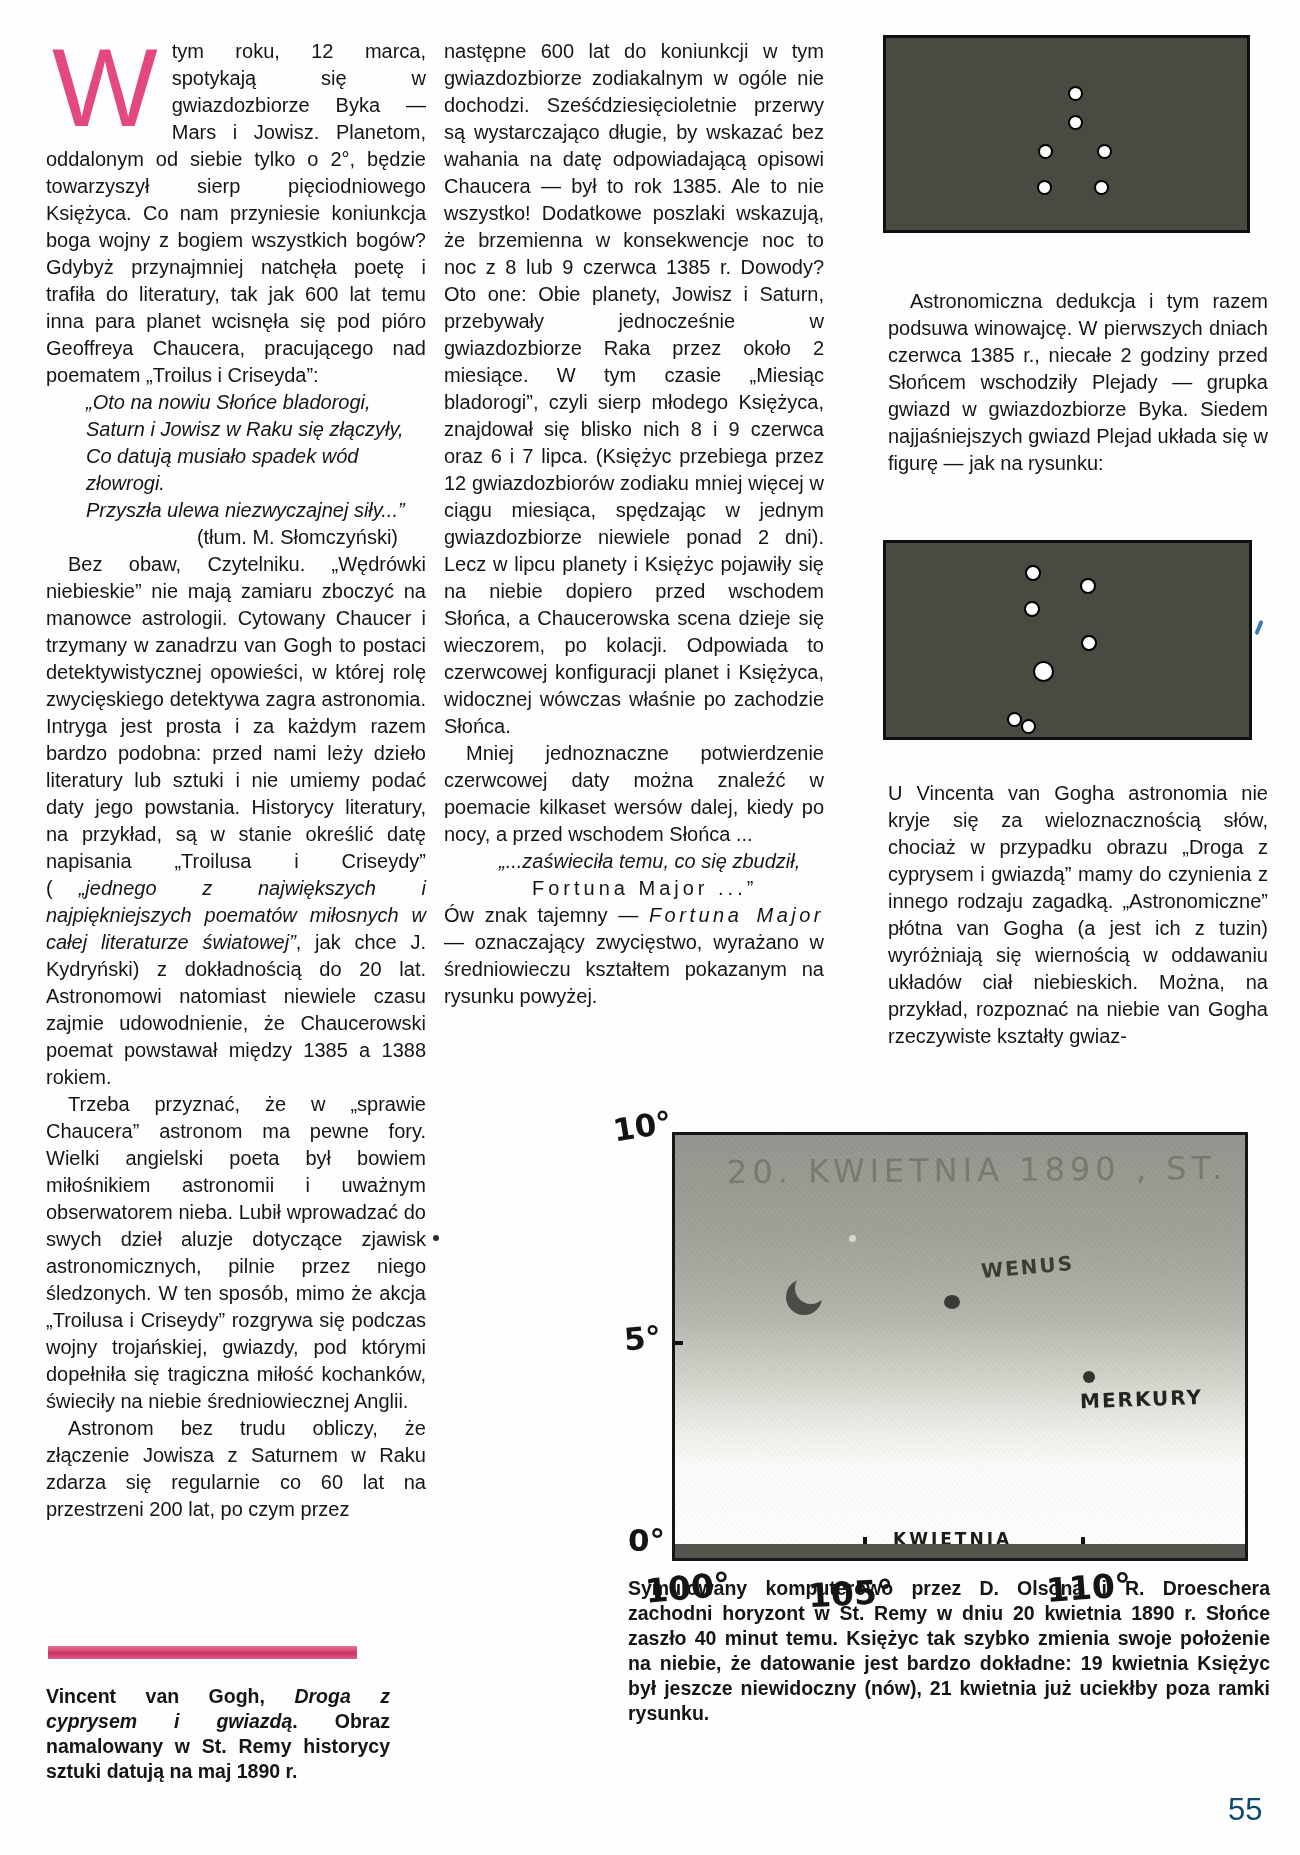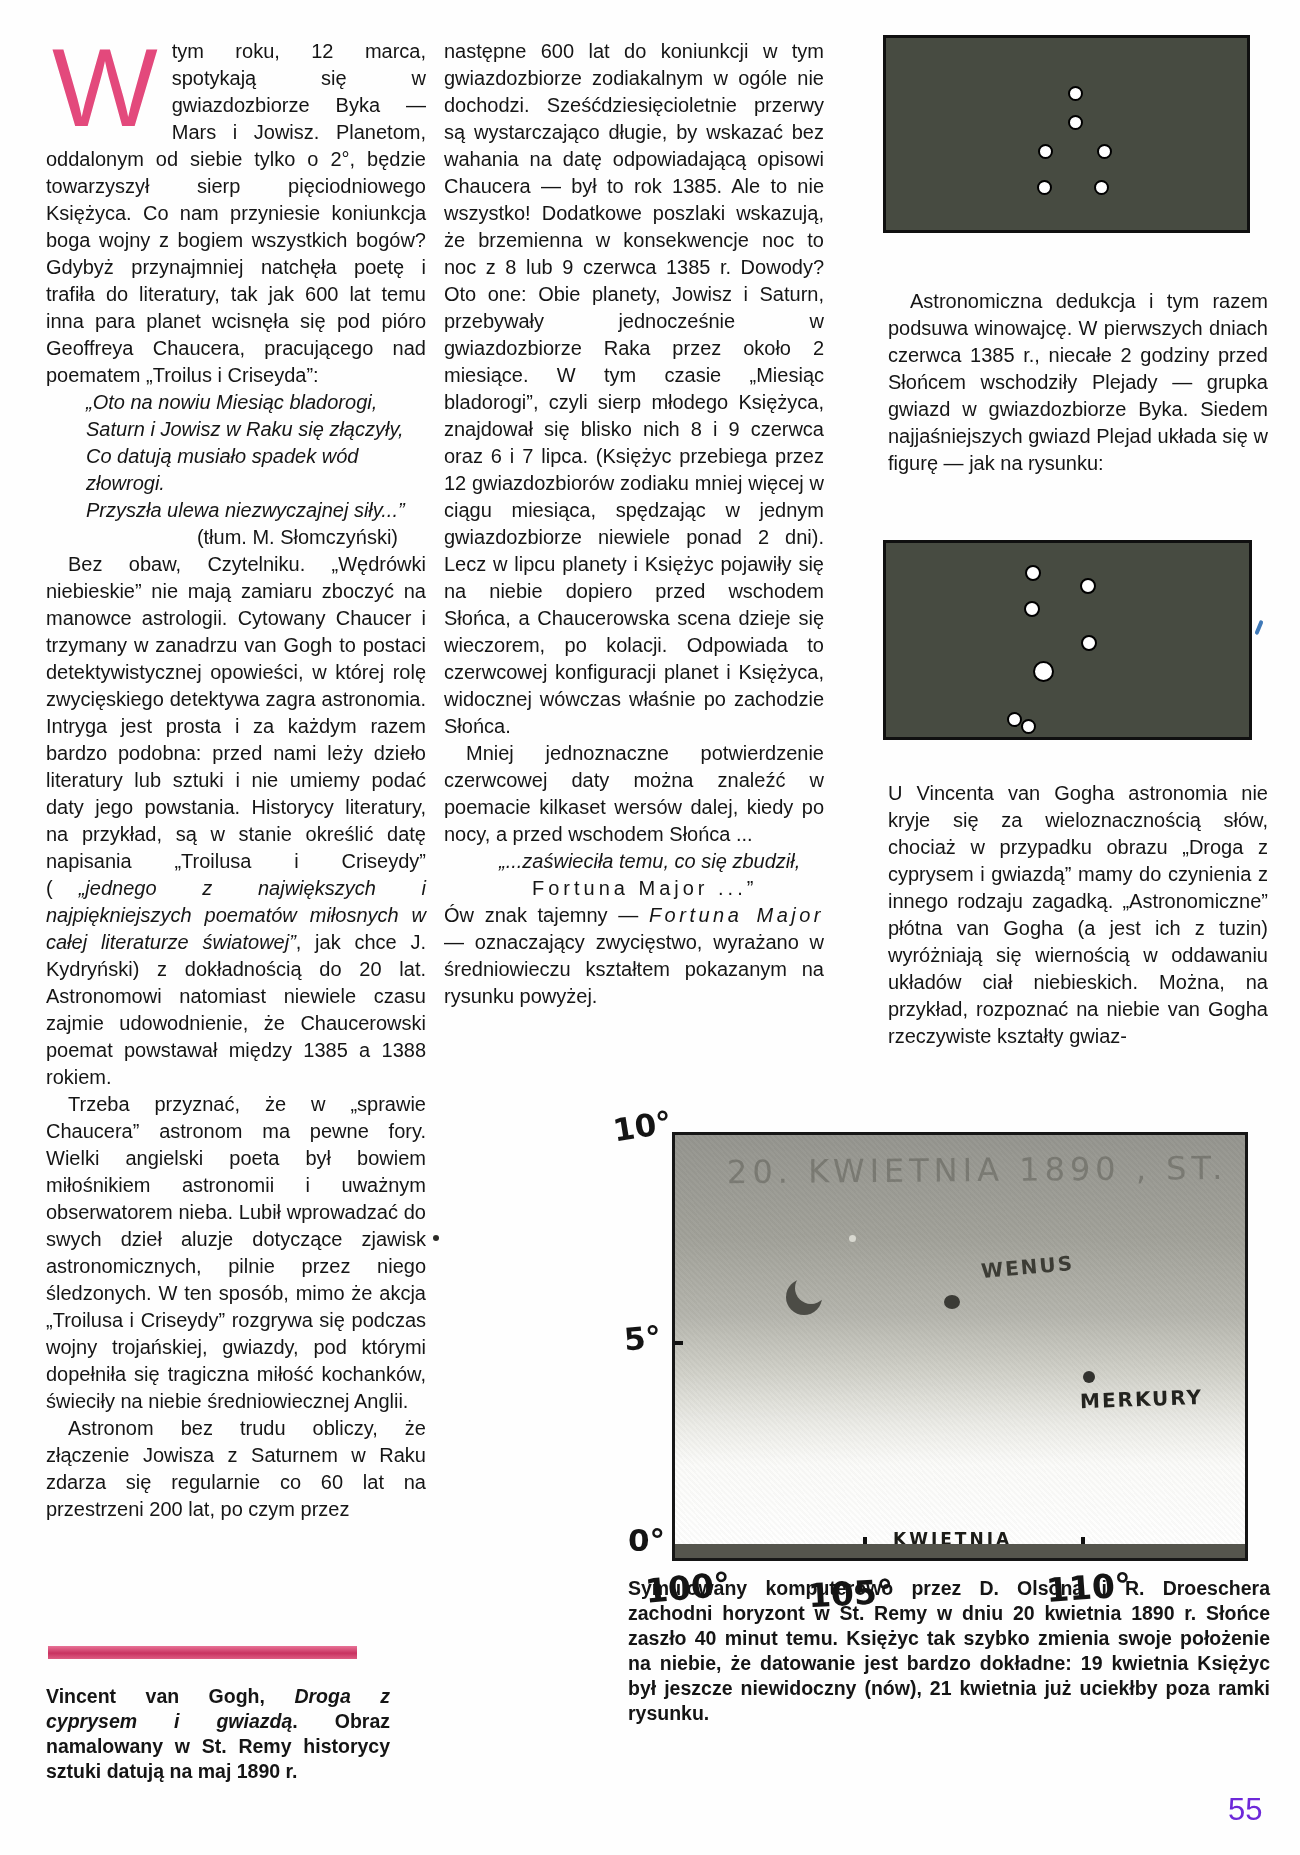--- a/index.html
+++ b/index.html
@@ -58,33 +58,33 @@
     position:absolute;font-family:"DejaVu Sans",sans-serif;font-weight:bold;
     font-size:17px;letter-spacing:3px;color:#1c1c18;
   }
   .x-tick{position:absolute;width:4px;height:12px;background:#111;}
   .y-tick{position:absolute;width:9px;height:4px;background:#111;}
   .axis-label{
     position:absolute;font-family:"DejaVu Sans",sans-serif;font-weight:bold;
     font-size:31px;color:#141414;white-space:nowrap;
   }
   .axis-label.xl{font-size:33px;}
-  .page-number{position:absolute;left:1228px;top:1792px;font-size:31px;color:#6d28d9;}
+  .page-number{position:absolute;left:1228px;top:1792px;font-size:31px;color:#0c4a6e;}
   .stray-dot{position:absolute;left:433px;top:1235px;width:6px;height:6px;border-radius:50%;background:#2c2c28;}
   .pen-mark{position:absolute;left:1257px;top:620px;width:4px;height:15px;border-radius:3px;background:#3f79b8;transform:rotate(22deg);}
 </style>
 </head>
 <body>
 
 <div class="col" style="left:46px;top:38px;">
   <div>
     <span class="dropcap" style="color:#e3497c;">W</span><span>tym roku, 12 marca, spotykają się w gwiazdozbiorze Byka — Mars i Jowisz. Planetom, oddalonym od siebie tylko o 2°, będzie towarzyszył sierp pięciodniowego Księżyca. Co nam przyniesie koniunkcja boga wojny z bogiem wszystkich bogów? Gdybyż przynajmniej natchęła poetę i trafiła do literatury, tak jak 600 lat temu inna para planet wcisnęła się pod pióro Geoffreya Chaucera, pracującego nad poematem „Troilus i Criseyda”:</span>
   </div>
   <div class="poem">
-    <div class="pline">„Oto na nowiu Miesiąc bladorogi,</div>
+    <div class="pline">„Oto na nowiu Słońce bladorogi,</div>
     <div class="pline">Saturn i Jowisz w Raku się złączyły,</div>
     <div class="pline">Co datują musiało spadek wód</div>
     <div class="pline right">złowrogi.</div>
     <div class="pline">Przyszła ulewa niezwyczajnej siły...”</div>
     <div class="attribution">(tłum. M. Słomczyński)</div>
   </div>
   <p class="para"><span>Bez obaw, Czytelniku. „Wędrówki niebieskie” nie mają zamiaru zboczyć na manowce astrologii. Cytowany Chaucer i trzymany w zanadrzu van Gogh to postaci detektywistycznej opowieści, w której rolę zwycięskiego detektywa zagra astronomia. Intryga jest prosta i za każdym razem bardzo podobna: przed nami leży dzieło literatury lub sztuki i nie umiemy podać daty jego powstania. Historycy literatury, na przykład, są w stanie określić datę napisania „Troilusa i Criseydy” (</span><span class="seg-i">„jednego z największych i najpiękniejszych poematów miłosnych w całej literaturze światowej”</span><span>, jak chce J. Kydryński) z dokładnością do 20 lat. Astronomowi natomiast niewiele czasu zajmie udowodnienie, że Chaucerowski poemat powstawał między 1385 a 1388 rokiem.</span></p>
   <p class="para">Trzeba przyznać, że w „sprawie Chaucera” astronom ma pewne fory. Wielki angielski poeta był bowiem miłośnikiem astronomii i uważnym obserwatorem nieba. Lubił wprowadzać do swych dzieł aluzje dotyczące zjawisk astronomicznych, pilnie przez niego śledzonych. W ten sposób, mimo że akcja „Troilusa i Criseydy” rozgrywa się podczas wojny trojańskiej, gwiazdy, pod którymi dopełniła się tragiczna miłość kochanków, świeciły na niebie średniowiecznej Anglii.</p>
   <p class="para">Astronom bez trudu obliczy, że złączenie Jowisza z Saturnem w Raku zdarza się regularnie co 60 lat na przestrzeni 200 lat, po czym przez</p>
 </div>

